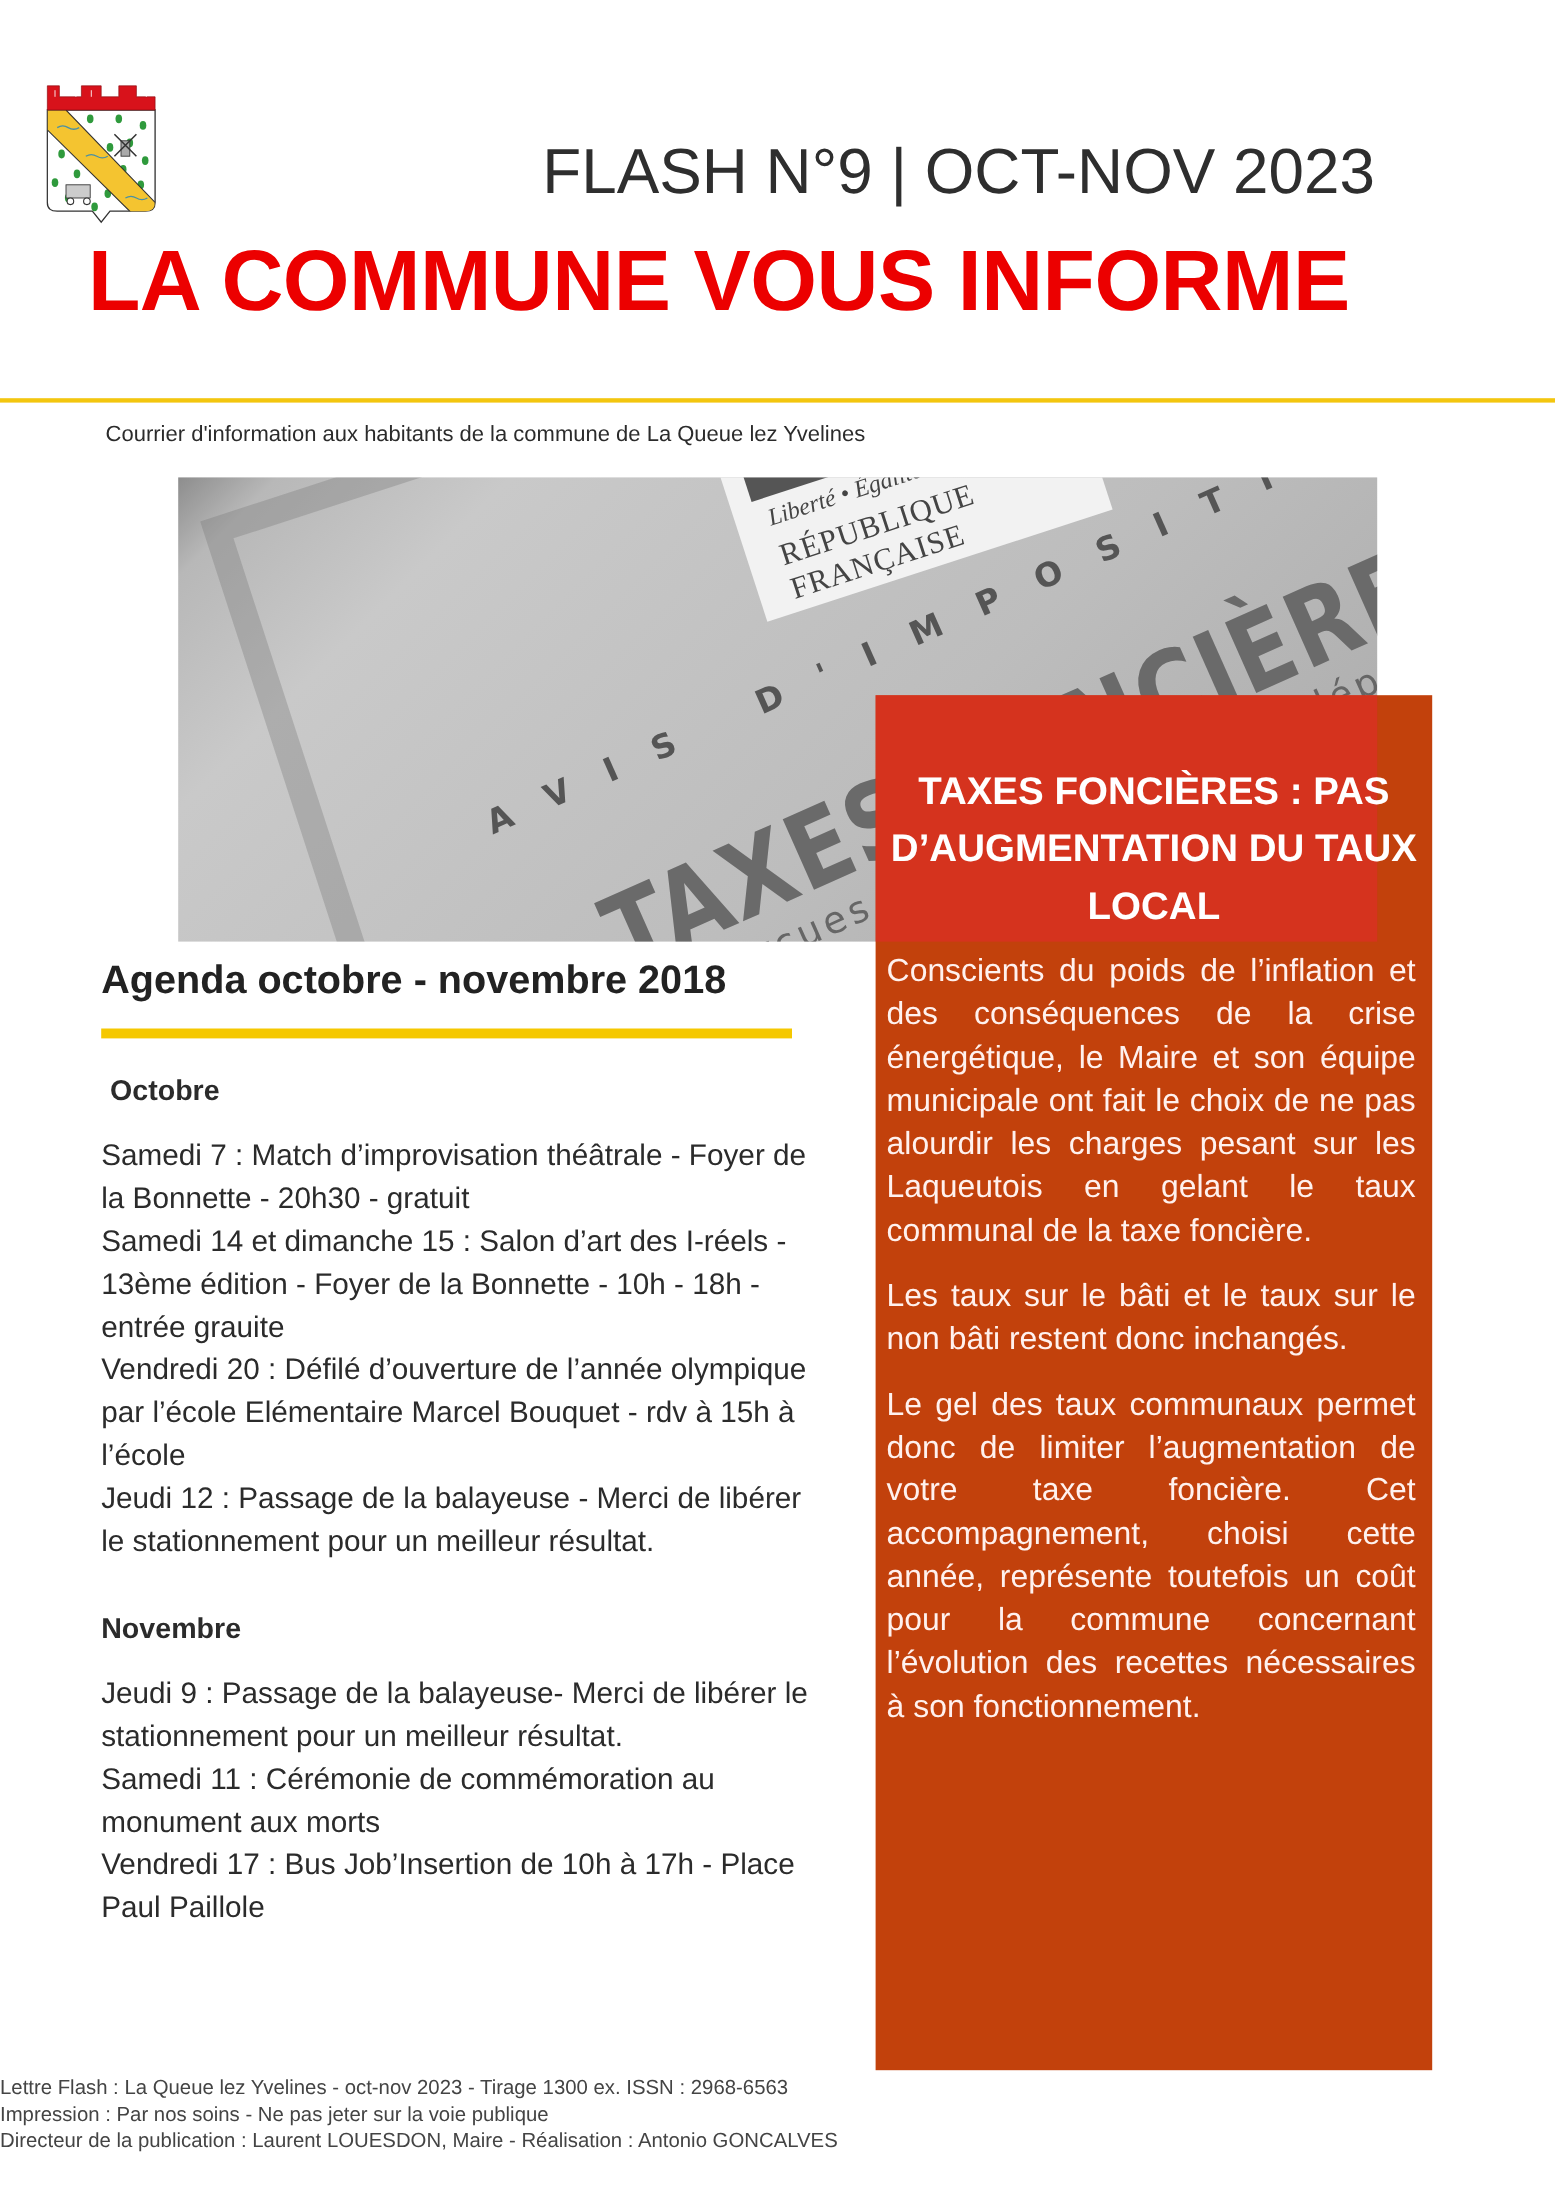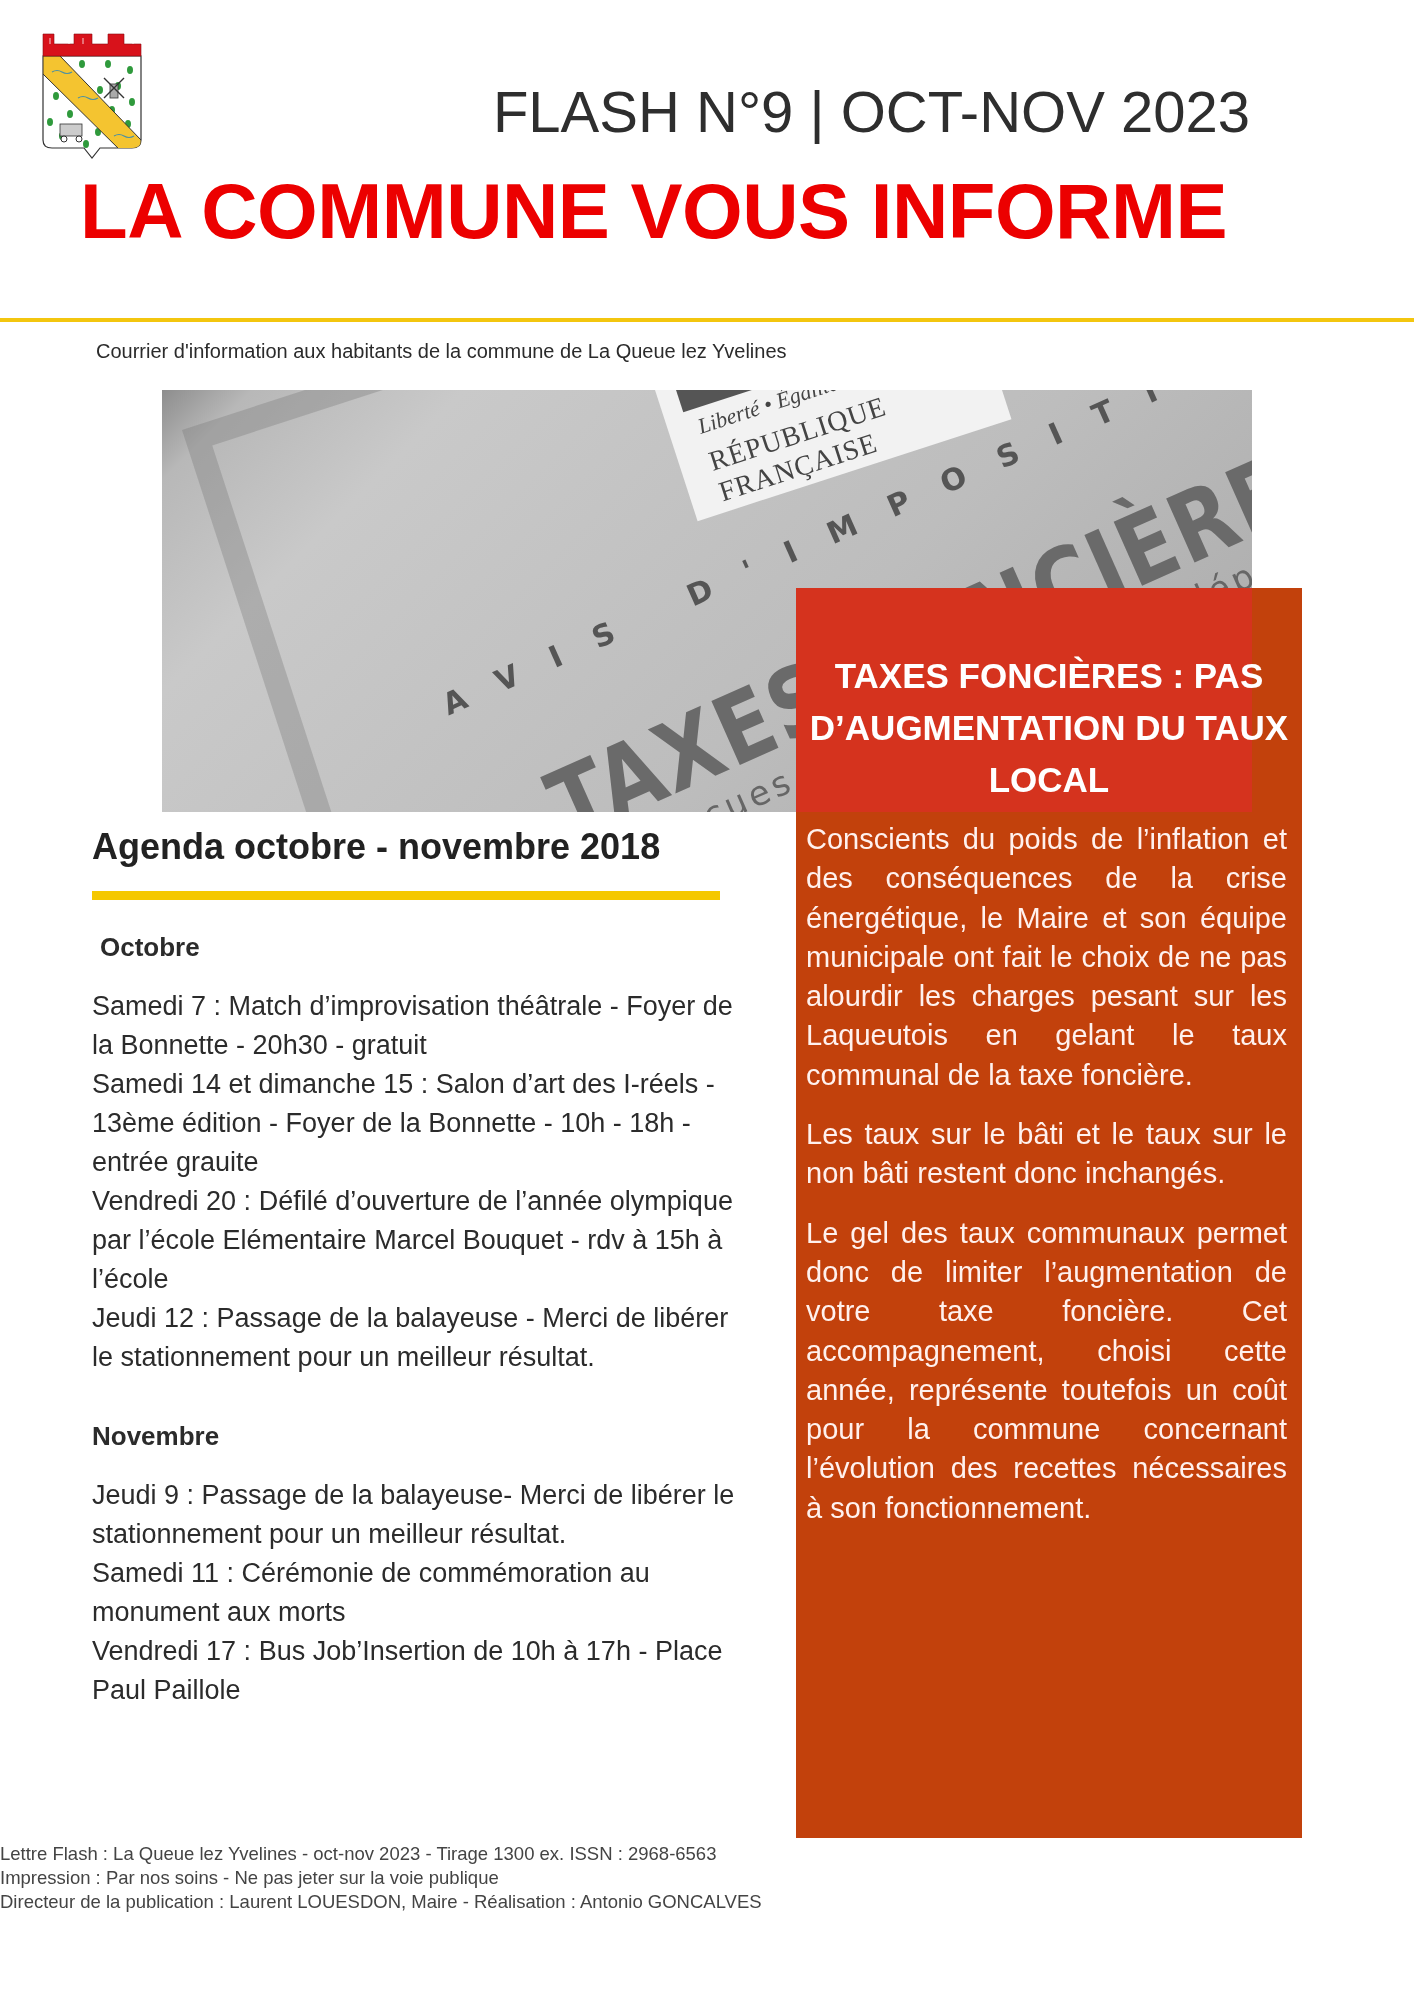--- a/index.html
+++ b/index.html
@@ -1,20 +1,20 @@
 <!DOCTYPE html>
 <html><head>
 <meta charset="utf-8">
 <style>
   html, body { margin: 0; padding: 0; }
   body {
     width: 1414px; height: 2000px; position: relative; overflow: hidden;
     background: #ffffff; font-family: "Liberation Sans", "DejaVu Sans", sans-serif; color: #2b2b2b;
   }
-  .abs { position: absolute; }
+  .abs { position: absolute; margin-top: 44px; }
   #crest { left: 42px; top: 32px; width: 100px; height: 128px; }
   #flash-title {
     left: 420px; top: 78px; width: 830px; text-align: right;
     font-size: 58px; color: #2e2e2e; letter-spacing: 0px; white-space: nowrap;
     font-family: "Liberation Sans", sans-serif; font-weight: normal;
   }
   #main-title {
     left: 80px; top: 166px; width: 1200px;
     font-size: 78px; font-weight: bold; color: #ec0000; white-space: nowrap; letter-spacing: -0.5px;
   }

